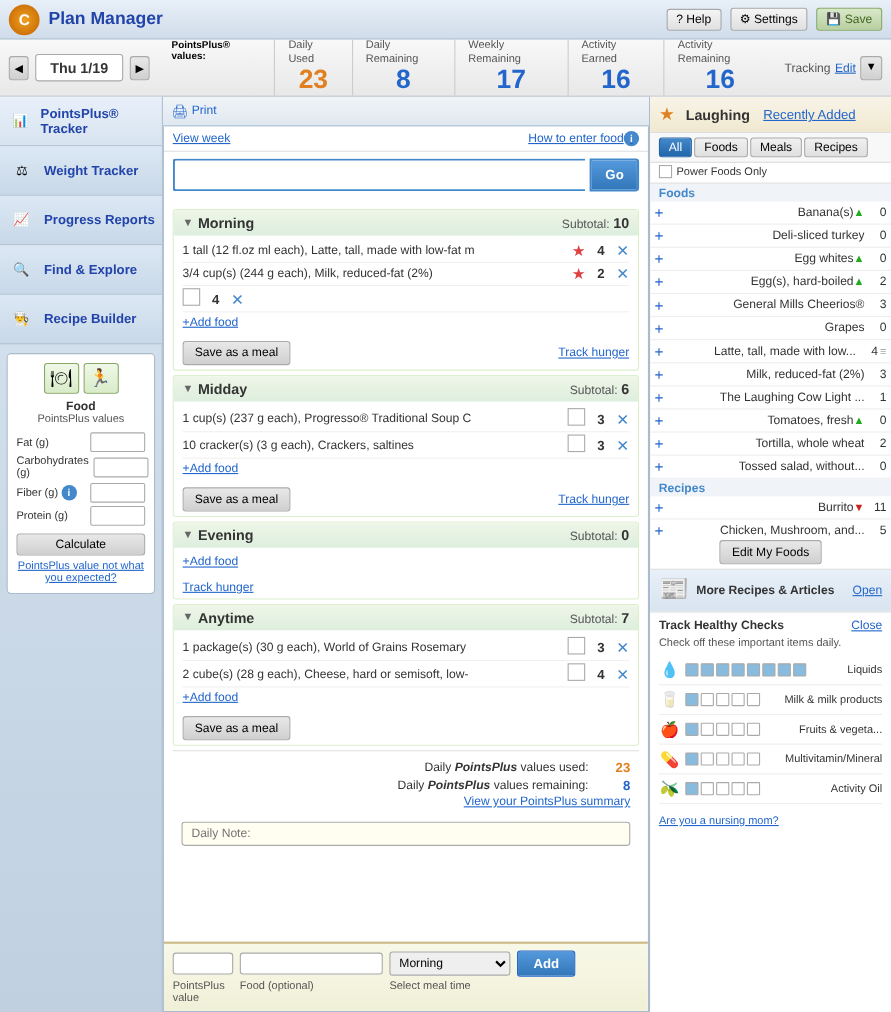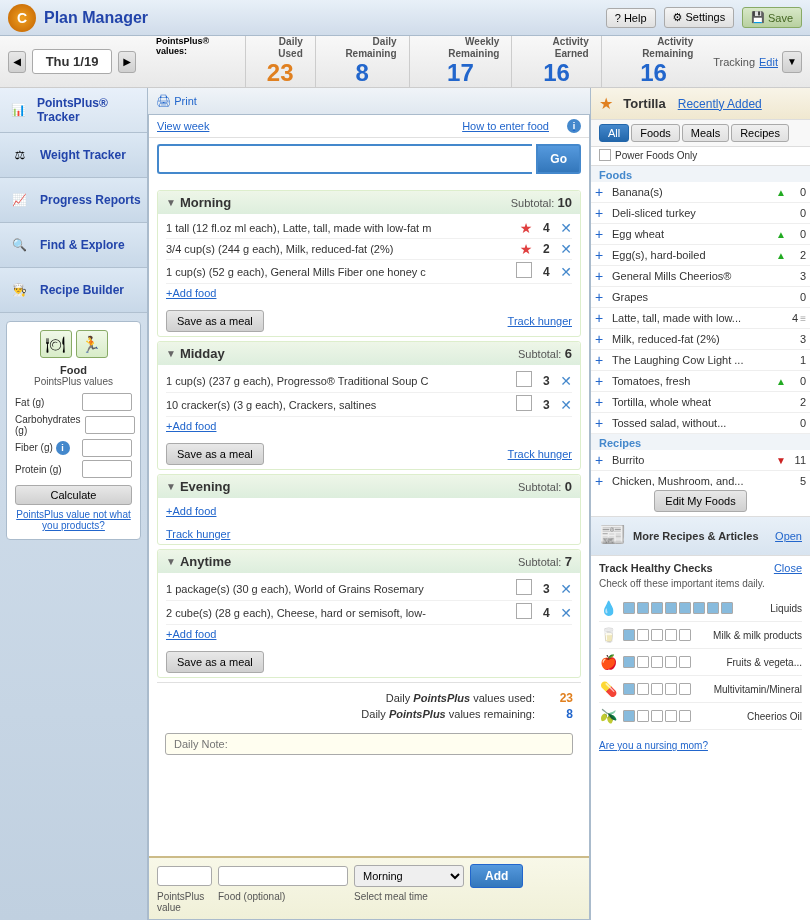--- a/index.html
+++ b/index.html
@@ -13,21 +13,21 @@
     .top-btn-save { background: linear-gradient(to bottom, #d8e8c8, #b8d0a0); border: 1px solid #88aa66; color: #446622; }
 
     
     .date-bar { background: linear-gradient(to bottom, #f8f8f8, #e8e8e8); border-bottom: 1px solid #ccc; display: flex; align-items: center; padding: 4px 8px; height: 52px; gap: 0; }
     .date-nav { display: flex; align-items: center; gap: 2px; }
     .date-arrow { background: linear-gradient(to bottom, #e8e8e8, #d0d0d0); border: 1px solid #aaa; border-radius: 3px; width: 18px; height: 22px; cursor: pointer; display: flex; align-items: center; justify-content: center; font-size: 10px; }
     .date-display { background: white; border: 1px solid #aaa; border-radius: 3px; padding: 4px 8px; font-weight: bold; font-size: 13px; color: #333; margin: 0 4px; min-width: 80px; text-align: center; }
     .stats-container { display: flex; flex: 1; margin-left: 8px; }
     .stat-block { display: flex; flex-direction: column; align-items: center; padding: 0 12px; border-right: 1px solid #ccc; }
     .stat-block:last-child { border-right: none; }
-    .stat-label { font-size: 10px; color: #555; text-align: right; line-height: 1.2; font-weight: bold; }
+    .stat-label { font-size: 10px; color: #555; text-align: left; line-height: 1.2; }
     .stat-value { font-size: 24px; font-weight: bold; color: #e08020; line-height: 1.1; }
     .stat-value.orange { color: #e08020; }
     .stat-value.blue { color: #2266cc; }
     .tracking-area { display: flex; align-items: center; gap: 4px; margin-left: 8px; }
     .tracking-label { font-size: 11px; color: #555; }
     .tracking-edit { font-size: 11px; color: #2266cc; cursor: pointer; text-decoration: underline; }
     .dropdown-arrow { background: linear-gradient(to bottom, #e8e8e8, #d0d0d0); border: 1px solid #aaa; border-radius: 3px; width: 20px; height: 22px; cursor: pointer; display: flex; align-items: center; justify-content: center; font-size: 10px; }
 
     
     .main-layout { display: flex; height: calc(920px - 88px); }
@@ -62,21 +62,21 @@
     .tab.inactive { background: linear-gradient(to bottom, #d8e8f4, #c4d4e4); color: #2244aa; }
     .print-link { font-size: 11px; color: #2266cc; cursor: pointer; padding-bottom: 6px; display: flex; align-items: center; gap: 3px; }
 
     
     .food-tracker { background: white; border: 1px solid #aabbcc; flex: 1; display: flex; flex-direction: column; overflow: hidden; margin: 0; }
     .food-tracker-inner { flex: 1; overflow-y: auto; padding: 6px 8px; }
 
     
     .tracker-header { display: flex; justify-content: space-between; align-items: center; padding: 4px 8px; border-bottom: 1px solid #e0e0e0; }
     .view-week-link { font-size: 11px; color: #2266cc; cursor: pointer; text-decoration: underline; }
-    .how-to-link { font-size: 11px; color: #2266cc; cursor: pointer; text-decoration: underline; display: flex; align-items: center; gap: 18px; }
+    .how-to-link { font-size: 11px; color: #2266cc; cursor: pointer; text-decoration: underline; display: flex; align-items: center; gap: 0; }
 
     
     .search-bar { display: flex; margin: 6px 8px; gap: 4px; }
     .search-input { flex: 1; border: 2px solid #4488cc; border-right: none; border-radius: 3px 0 0 3px; padding: 4px 8px; font-size: 12px; height: 30px; }
     .search-go { background: linear-gradient(to bottom, #5599dd, #3377bb); border: 2px solid #4488cc; border-radius: 0 3px 3px 0; color: white; font-weight: bold; padding: 0 12px; cursor: pointer; font-size: 12px; }
 
     
     .meal-section { margin: 4px 0; border: 1px solid #ddeecc; border-radius: 3px; }
     .meal-header { background: linear-gradient(to bottom, #eef6e8, #ddeedd); padding: 4px 8px; display: flex; align-items: center; justify-content: space-between; cursor: pointer; border-radius: 3px 3px 0 0; }
     .meal-header-left { display: flex; align-items: center; gap: 4px; }
@@ -136,21 +136,21 @@
     .filter-btn.active { background: linear-gradient(to bottom, #4488cc, #2266aa); color: white; border-color: #2266aa; }
     .power-foods-row { display: flex; align-items: center; gap: 4px; padding: 2px 8px 4px; border-bottom: 1px solid #ddd; }
     .power-foods-cb { width: 12px; height: 12px; border: 1px solid #aaa; background: white; }
     .power-foods-label { font-size: 10px; color: #333; }
 
     
     .foods-section-label { font-size: 11px; font-weight: bold; color: #4488cc; padding: 3px 8px 1px; background: #f0f4f8; }
     .foods-list { flex: 1; overflow-y: auto; }
     .food-list-item { display: flex; align-items: center; padding: 2px 4px; border-bottom: 1px solid #eee; cursor: pointer; }
     .food-plus { color: #2266cc; font-size: 14px; margin-right: 3px; cursor: pointer; width: 14px; }
-    .food-list-name { flex: 1; font-size: 11px; color: #333; overflow: hidden; text-overflow: ellipsis; white-space: nowrap; }
+    .food-list-name { flex: 1; font-size: 11px; color: #333; overflow: hidden; text-overflow: ellipsis; white-space: nowrap; text-align: right; }
     .food-trend-up { color: #22aa22; font-size: 10px; }
     .food-trend-down { color: #cc2222; font-size: 10px; }
     .food-list-points { font-size: 11px; color: #333; width: 20px; text-align: right; }
     .food-drag { color: #aaa; font-size: 10px; margin-left: 2px; }
 
     .edit-my-foods-btn { background: linear-gradient(to bottom, #e8e8e8, #d0d0d0); border: 1px solid #aaa; border-radius: 3px; padding: 4px 10px; font-size: 11px; cursor: pointer; margin: 4px auto; display: block; }
 
     
     .more-recipes { display: flex; align-items: center; padding: 5px 8px; background: linear-gradient(to bottom, #e8f0f8, #d8e4f0); border-top: 1px solid #ddd; border-bottom: 1px solid #ddd; }
     .more-recipes-icon { width: 28px; height: 28px; margin-right: 6px; }
@@ -276,21 +276,21 @@
       </div>
       <div class="calc-row">
         <span class="calc-row-label">Fiber (g) <span class="info-icon">i</span></span>
         <input class="calc-input" type="text" style="">
       </div>
       <div class="calc-row">
         <span class="calc-row-label">Protein (g)</span>
         <input class="calc-input" type="text" style="">
       </div>
       <button class="calc-btn">Calculate</button>
-      <div class="calc-link">PointsPlus value not what you products?</div>
+      <div class="calc-link">PointsPlus value not what you expected?</div>
     </div>
   </div>
 
   <div class="content-area">
 
     <div class="tracker-tabs">
       <div class="print-link">
         <span class="printer-icon">🖨</span>
         <span>Print</span>
       </div>
@@ -331,21 +331,20 @@
       <span class="food-item-points">4</span>
       <span class="food-item-x">✕</span>
     </div>
                 <div class="food-item">
       <span class="food-item-text">3/4 cup(s) (244 g each), Milk, reduced-fat (2%)</span>
       <span class="food-item-star">★</span>
       <span class="food-item-points">2</span>
       <span class="food-item-x">✕</span>
     </div>
                 <div class="food-item">
-      <span class="food-item-text">1 cup(s) (52 g each), General Mills Fiber one honey c</span>
       <span style="width:20px;display:inline-block;"><span style="width:16px;height:16px;border:1px solid #aaa;display:inline-block;background:white;"></span></span>
       <span class="food-item-points">4</span>
       <span class="food-item-x">✕</span>
     </div>
       <div class="add-food-link">+Add food</div>
     </div>
     <div class="meal-footer">
       <button class="save-meal-btn">Save as a meal</button>
       <a class="track-hunger-link">Track hunger</a>
     </div>
@@ -435,20 +434,23 @@
           </div>
 
         <div class="totals-area">
           <div class="total-row">
             <span class="total-label">Daily <b>PointsPlus</b> values used:</span>
             <span class="total-value orange">23</span>
           </div>
           <div class="total-row">
             <span class="total-label">Daily <b>PointsPlus</b> values remaining:</span>
             <span class="total-value blue">8</span>
+          </div>
+          <div class="total-row">
+            <a class="view-week-link">View your PointsPlus summary</a>
           </div>
         </div>
 
         <div class="daily-note">
           <input class="daily-note-input" type="text" placeholder="Daily Note:" style="">
         </div>
       </div>
 
       <div class="quick-add-bar">
         <div class="quick-add-inputs">
@@ -468,21 +470,21 @@
           <span class="quick-add-lbl sel">Select meal time</span>
         </div>
       </div>
     </div>
   </div>
 
   <div class="right-panel">
 
     <div class="favorites-header">
       <span class="favorites-star">★</span>
-      <span class="favorites-tab">Tortilla</span>
+      <span class="favorites-tab">Laughing</span>
       <span class="recently-added-tab">Recently Added</span>
     </div>
 
     <div class="filter-row">
       <button class="filter-btn active">All</button>
       <button class="filter-btn">Foods</button>
       <button class="filter-btn">Meals</button>
       <button class="filter-btn">Recipes</button>
     </div>
     <div class="power-foods-row">
@@ -503,21 +505,21 @@
   </div>
           <div class="food-list-item">
     <span class="food-plus">+</span>
     <span class="food-list-name">Deli-sliced turkey</span>
 
     <span class="food-list-points">0</span>
 
   </div>
           <div class="food-list-item">
     <span class="food-plus">+</span>
-    <span class="food-list-name">Egg wheat</span>
+    <span class="food-list-name">Egg whites</span>
     <span class="food-trend-up">▲</span>
     <span class="food-list-points">0</span>
 
   </div>
           <div class="food-list-item">
     <span class="food-plus">+</span>
     <span class="food-list-name">Egg(s), hard-boiled</span>
     <span class="food-trend-up">▲</span>
     <span class="food-list-points">2</span>
 
@@ -660,20 +662,20 @@
   </div>
           <div class="health-check-row">
     <div class="health-icon">🫒</div>
     <div class="health-boxes">
               <div class="health-box filled"></div>
               <div class="health-box"></div>
               <div class="health-box"></div>
               <div class="health-box"></div>
               <div class="health-box"></div>
             </div>
-    <span class="health-label">Cheerios Oil</span>
+    <span class="health-label">Activity Oil</span>
   </div>
         </div>
     </div>
     <a class="nursing-link">Are you a nursing mom?</a>
   </div>
 
 </div>
 
 </body></html>

